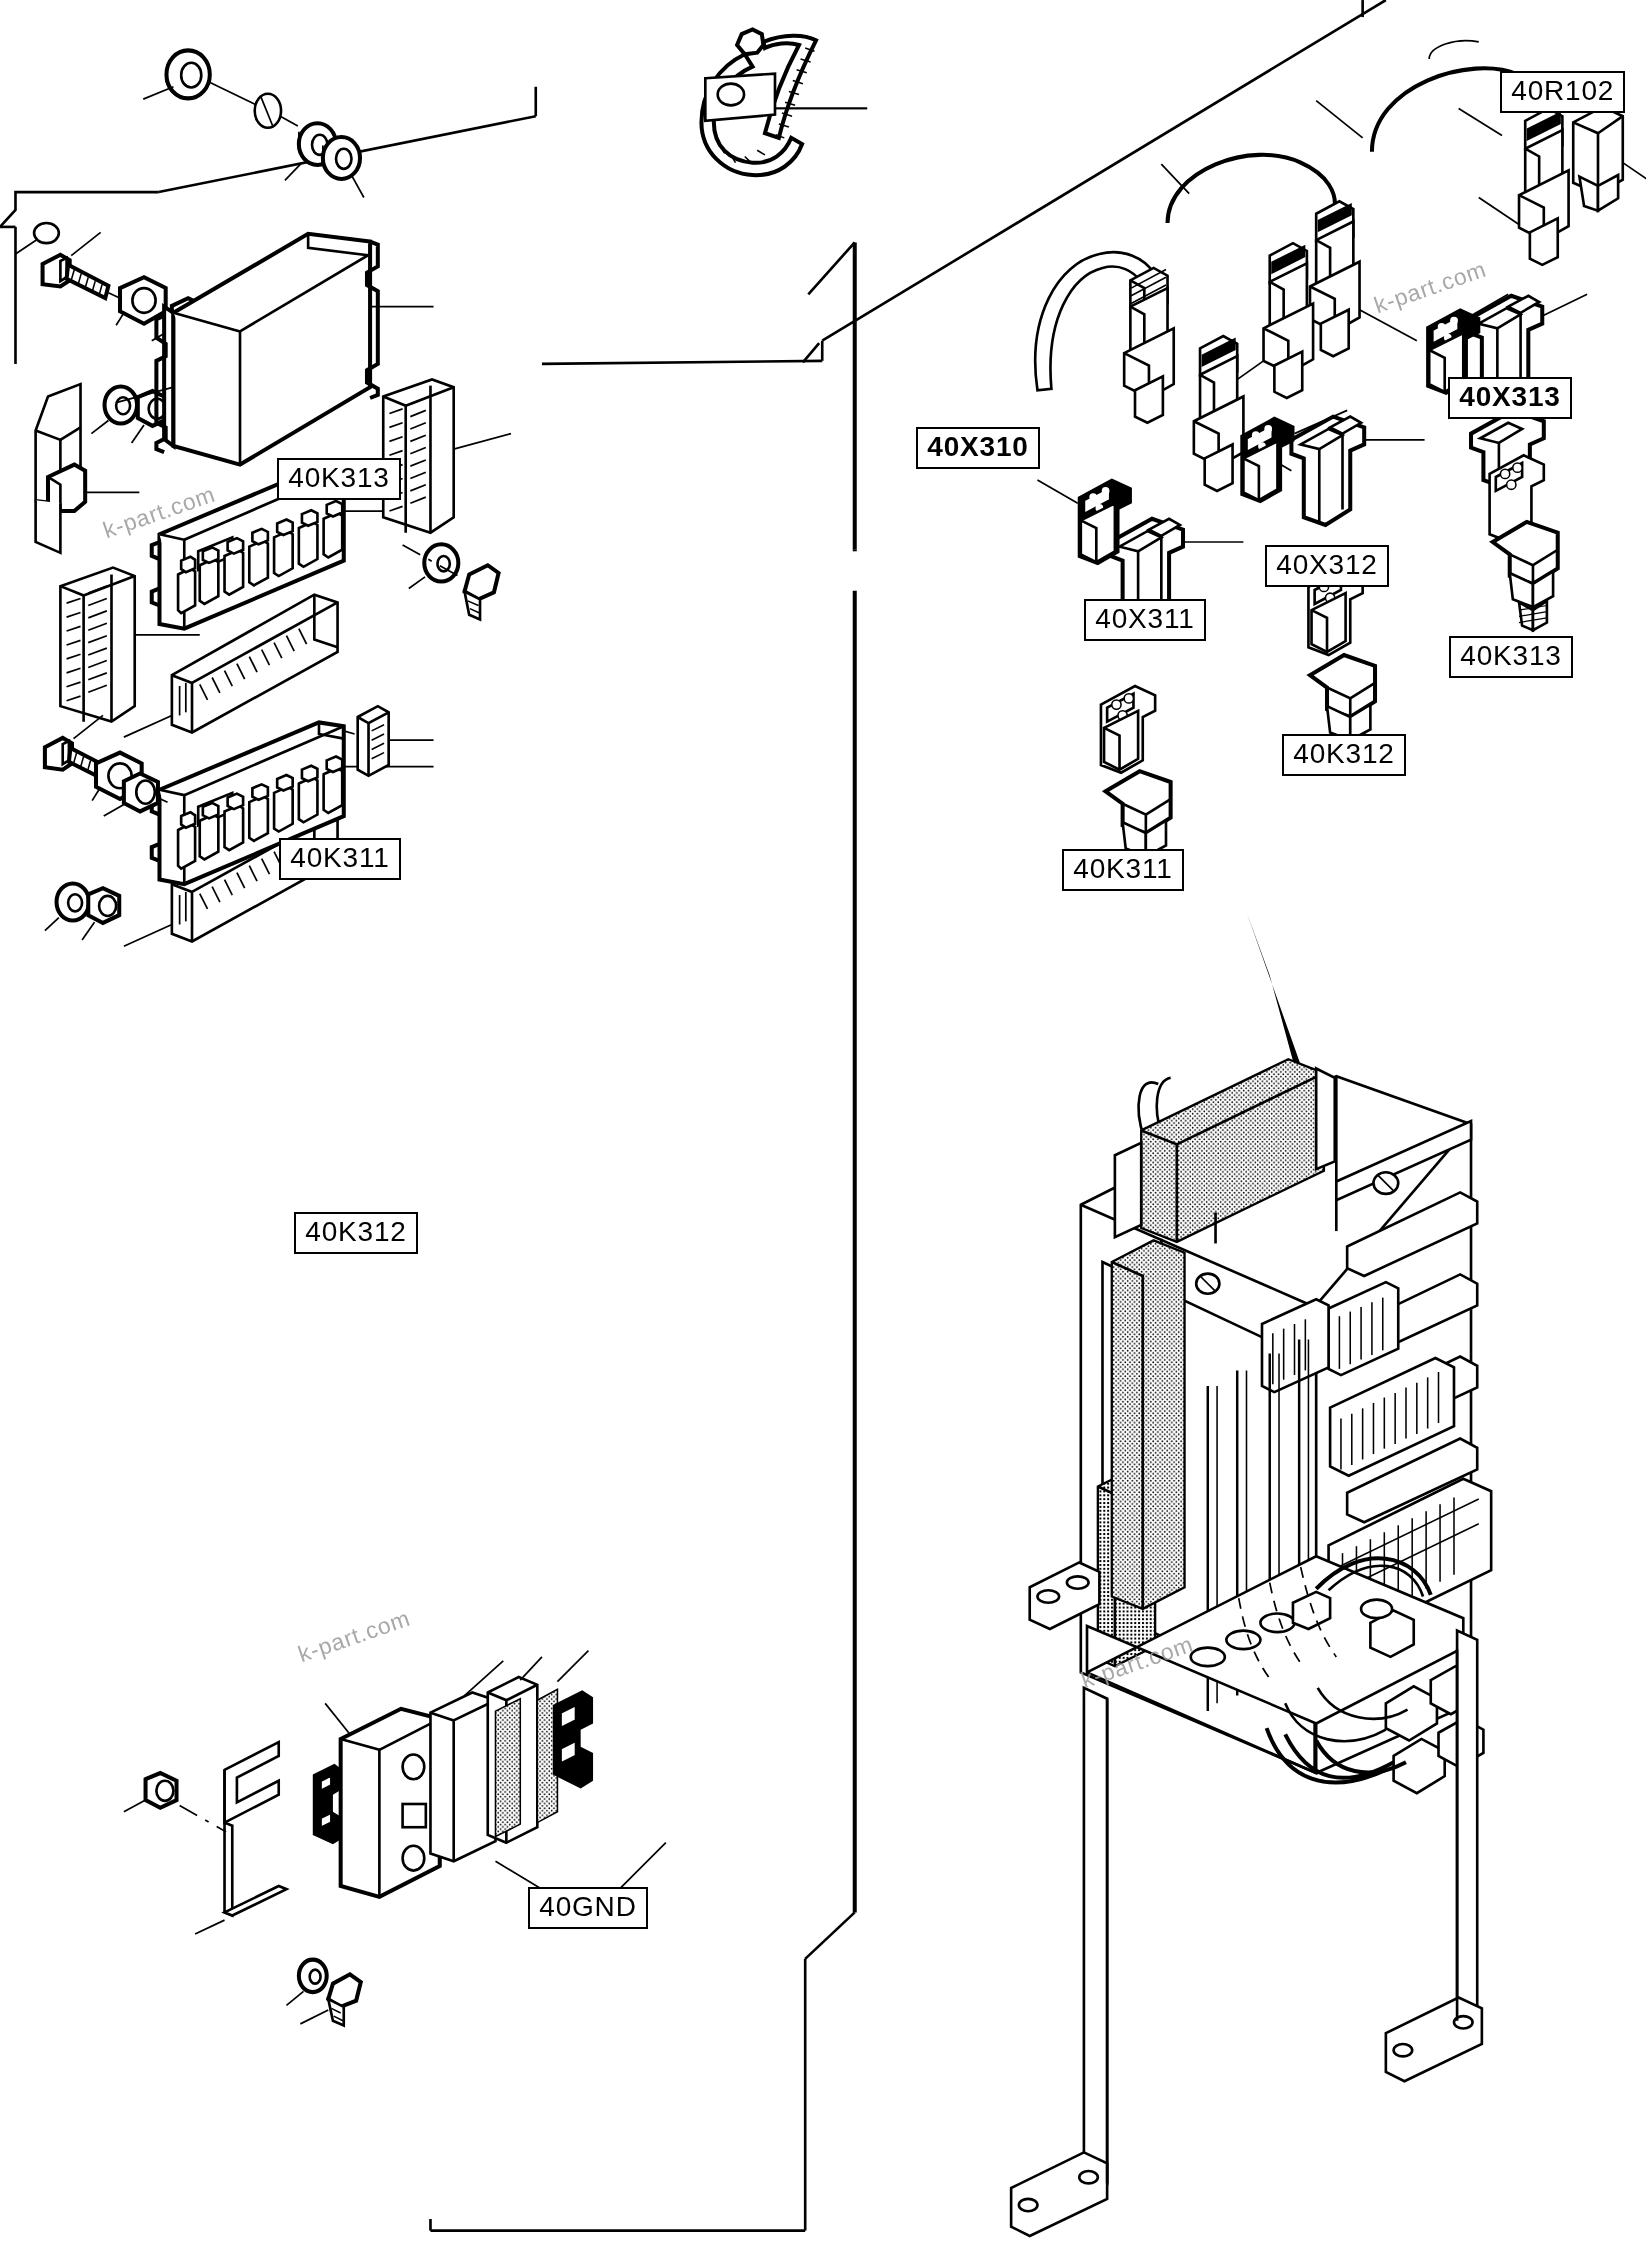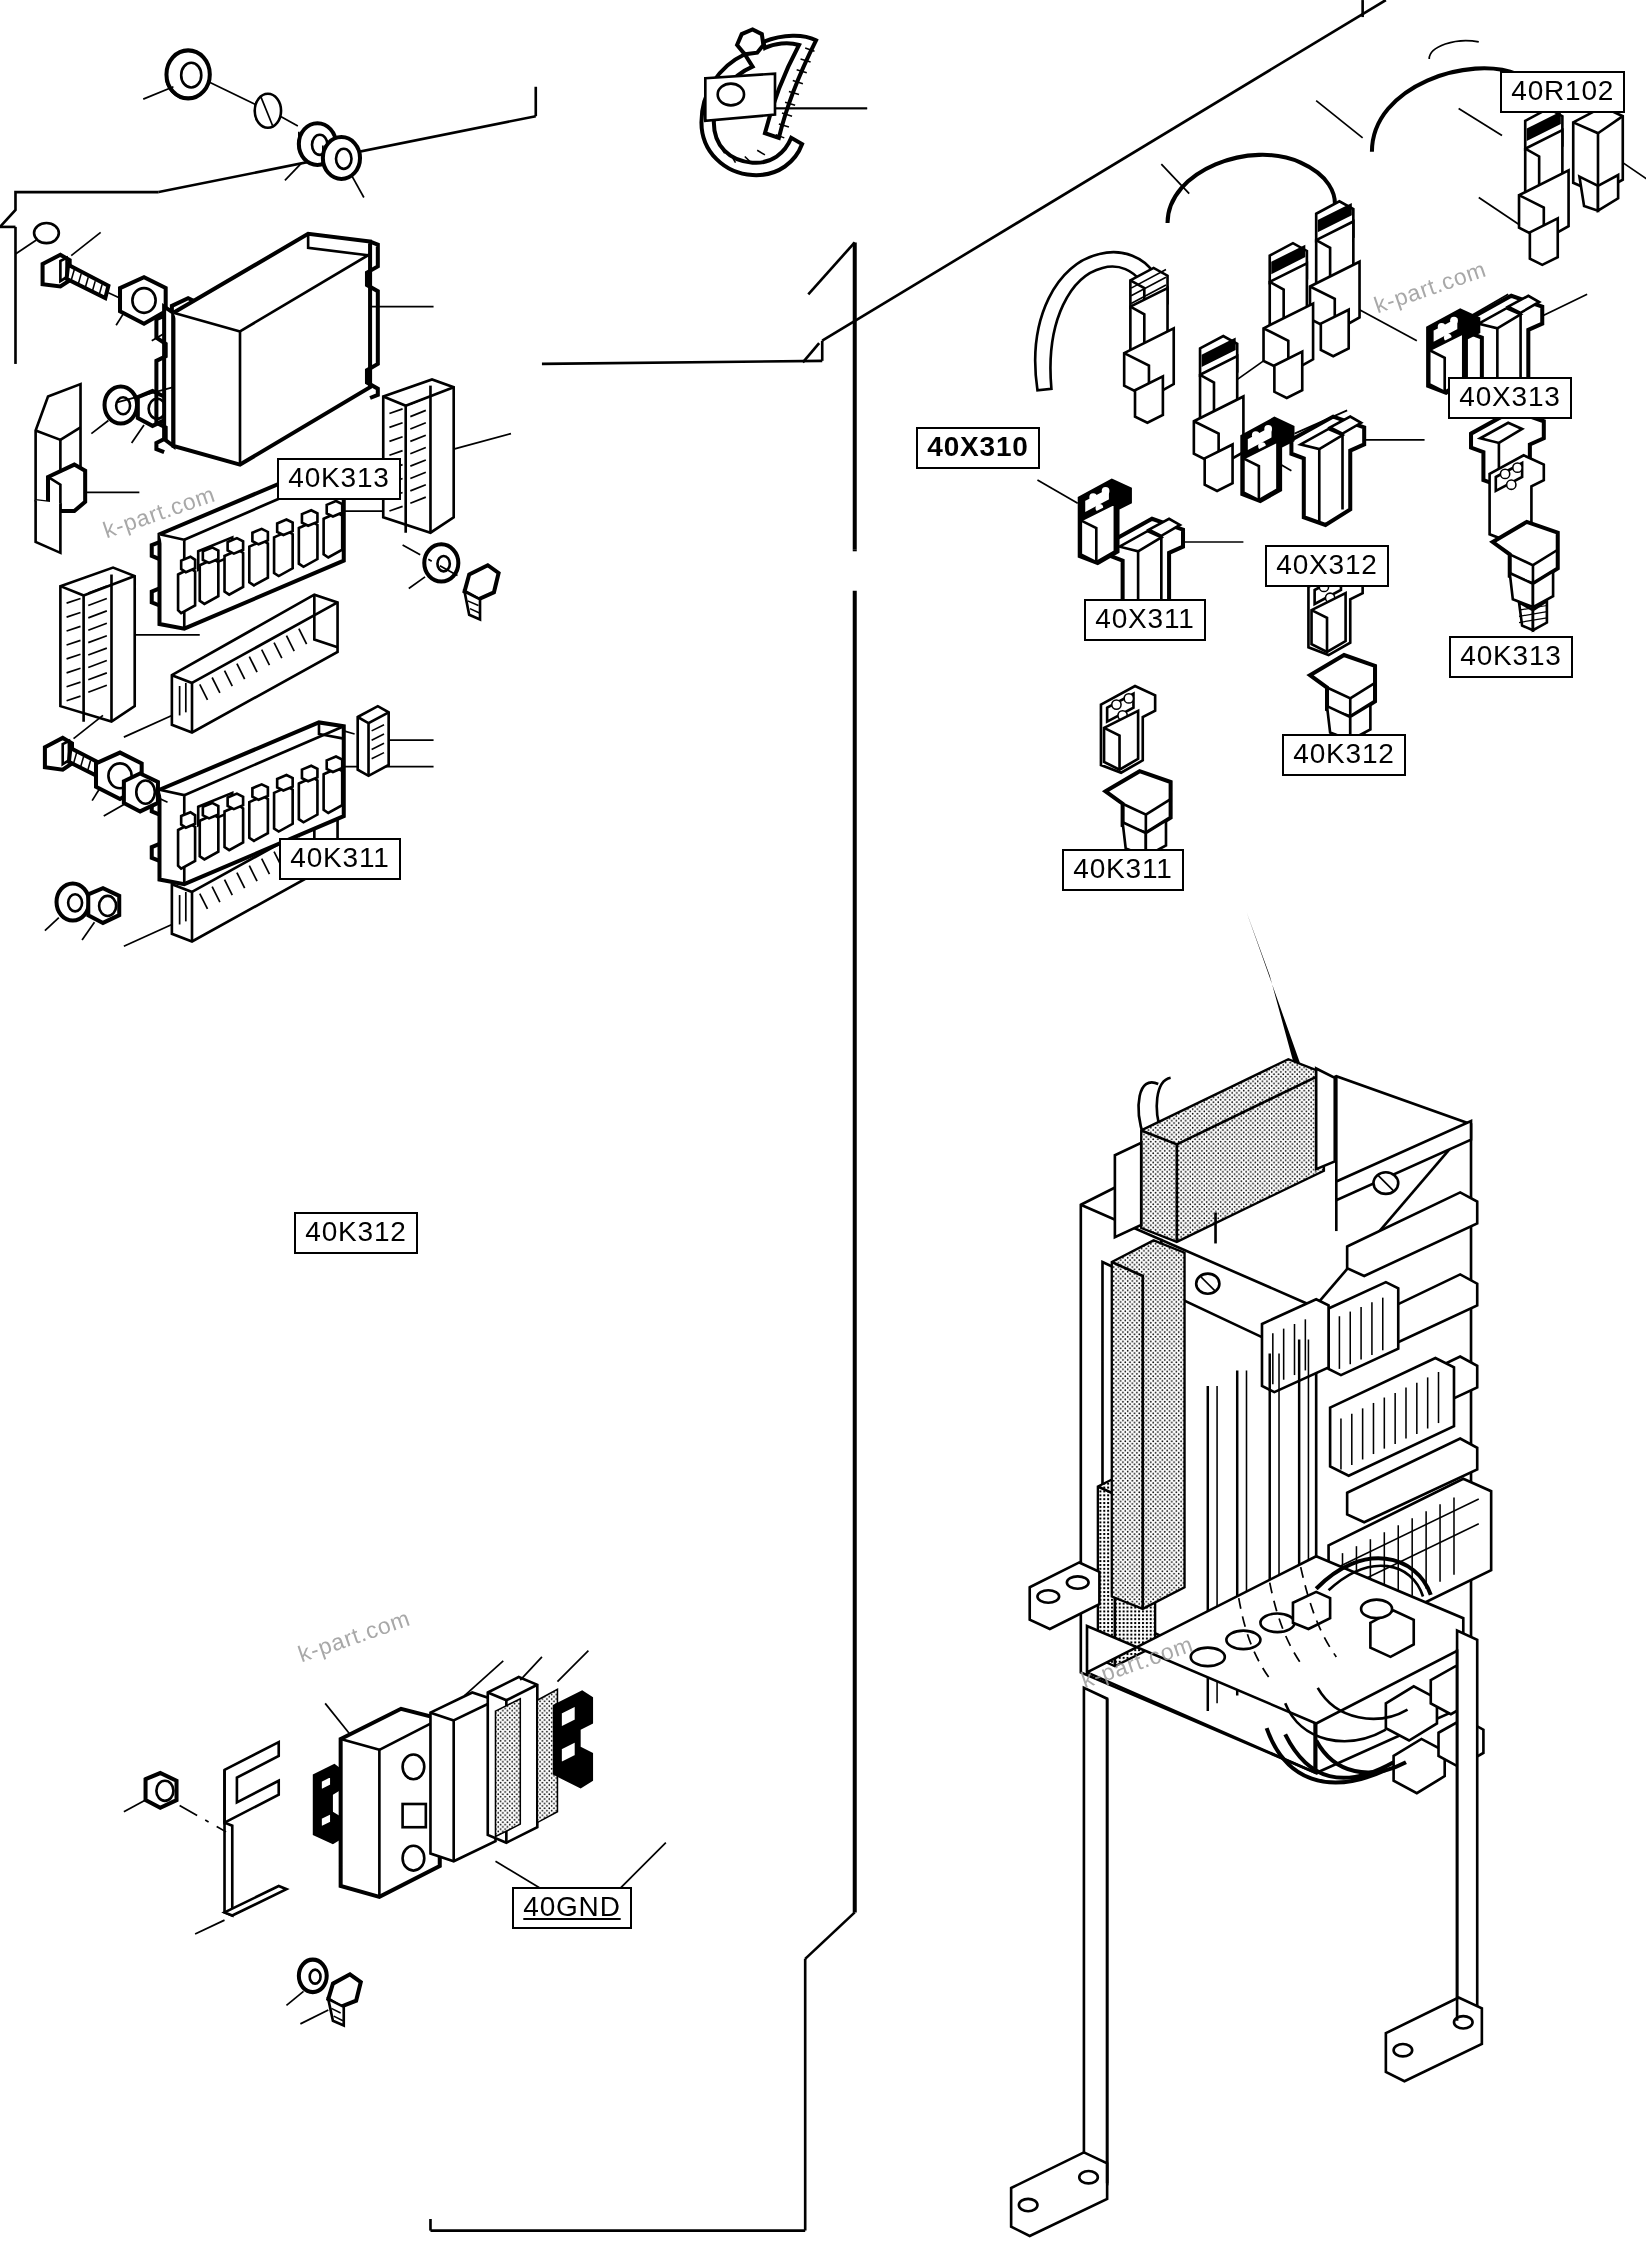--- a/index.html
+++ b/index.html
@@ -883,31 +883,31 @@
   </g>
 
 </svg>
 
 <div class="callout" style="left:277px;top:458px;">40K313</div>
 
 <div class="callout" style="left:279px;top:838px;">40K311</div>
 
 <div class="callout" style="left:294px;top:1212px;">40K312</div>
 
-<div class="callout" style="left:512px;top:1887px;text-decoration:underline;">40GND</div>
+<div class="callout" style="left:528px;top:1887px;">40GND</div>
 
 <div class="callout" style="left:1500px;top:71px;">40R102</div>
 
 <div class="callout" style="left:916px;top:427px;font-weight:bold;">40X310</div>
 
 <div class="callout" style="left:1084px;top:599px;text-align:center;">40X311</div>
 
 <div class="callout" style="left:1265px;top:497px;margin-top:48px;">40X312</div>
 
-<div class="callout" style="left:1448px;top:377px;">40X313</div>
+<div class="callout" style="left:1448px;top:377px;font-weight:bold;">40X313</div>
 
 <div class="callout" style="left:1449px;top:636px;">40K313</div>
 
 <div class="callout" style="left:1282px;top:734px;">40K312</div>
 
 <div class="callout" style="left:1062px;top:849px;">40K311</div>
 
 <div class="wm" style="left:101px;top:499px;transform:rotate(-19deg);">k-part.com</div>
 <div class="wm" style="left:1372px;top:274px;transform:rotate(-19deg);">k-part.com</div>
 <div class="wm" style="left:1079px;top:1649px;transform:rotate(-19deg);">k-part.com</div>

